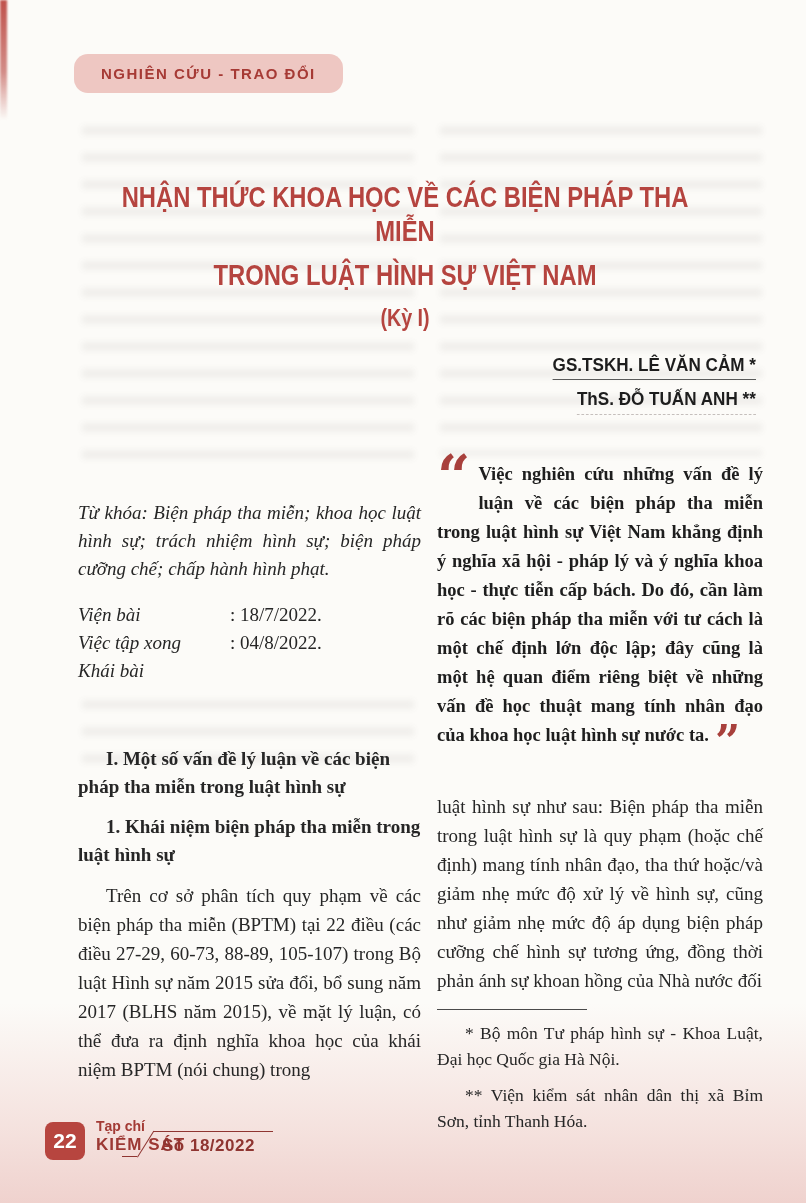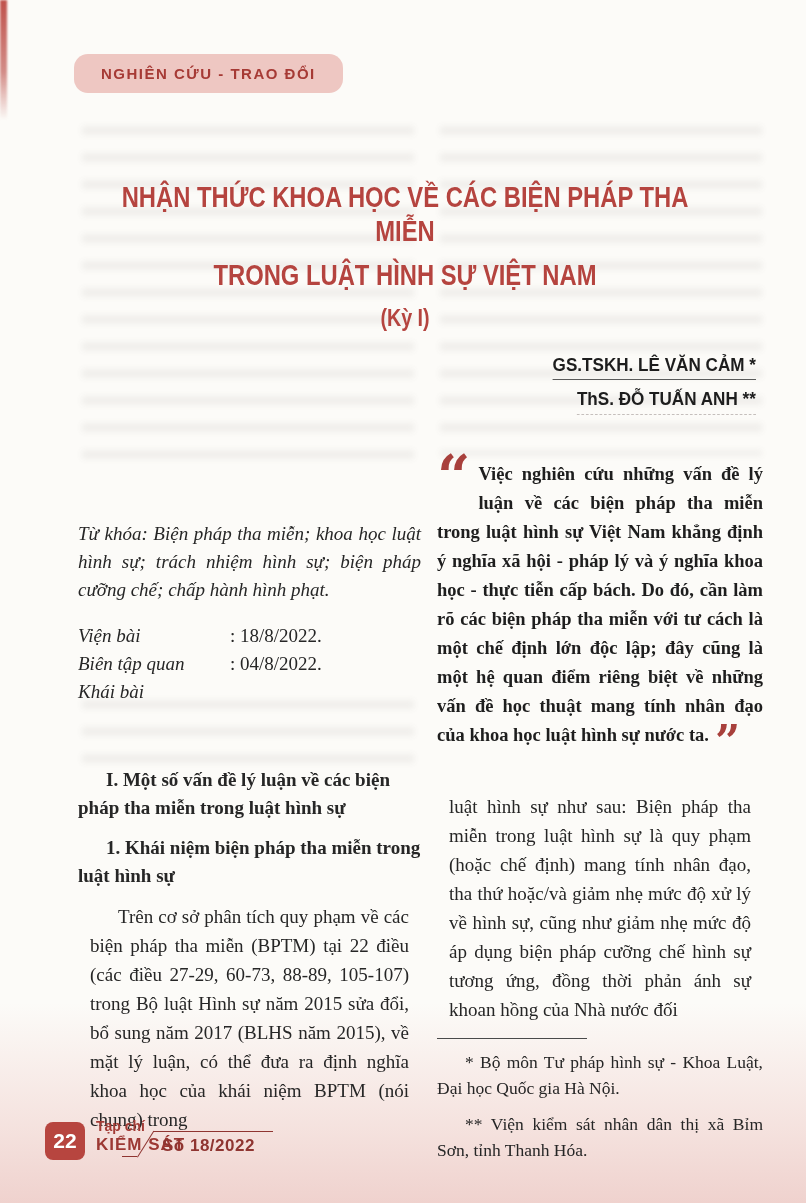--- a/index.html
+++ b/index.html
@@ -30,33 +30,33 @@
   .t3{font-size:24px;line-height:28px;margin-top:12px;}
   
   .authors{position:absolute;right:50px;top:354px;text-align:right;
     font-family:"Liberation Sans","DejaVu Sans",sans-serif;font-weight:bold;
     font-size:19px;color:#1d1d1d;}
   .author{display:inline-block;transform:scaleX(0.9);transform-origin:right;}
   .a1{border-bottom:1.5px solid #5a5a5a;padding-bottom:3px;}
   .a2{margin-top:8px;border-bottom:1.5px dashed #c2bcb8;padding-bottom:4px;}
   .authors .row{text-align:right;}
   
-  .col-left{position:absolute;left:78px;top:520px;width:343px;}
+  .col-left{position:absolute;left:78px;top:499px;width:343px;}
   .col-right{position:absolute;left:437px;top:460px;width:326px;}
   
   .keywords{margin:0;font-style:italic;font-size:19px;line-height:28px;text-align:justify;}
   .dates{margin-top:18px;font-size:19px;line-height:28px;}
   .date-row{display:flex;}
   .dlabel{flex:0 0 152px;font-style:italic;}
   .dvalue{flex:1;}
   
   .h-bold{margin:0;font-weight:bold;font-size:19px;line-height:28px;text-indent:28px;text-align:left;}
   .h1m{margin-top:60px;}
   .h2m{margin-top:12px;}
-  .para{margin:12px;font-size:19px;line-height:29px;text-align:justify;}
+  .para{margin:0;font-size:19px;line-height:29px;text-align:justify;}
   .para-left{margin-top:12px;text-indent:28px;}
   
   .abstract{font-weight:bold;font-size:18.5px;line-height:29px;text-align:justify;color:#1e1e1e;}
   .oq{float:left;font-size:58px;line-height:34px;color:#a8403c;margin-right:8px;
     font-family:"DejaVu Serif",serif;}
   .cq{font-size:44px;line-height:10px;color:#a8403c;vertical-align:-16px;
     font-family:"DejaVu Serif",serif;padding-left:6px;}
   .body-right{margin-top:42px;}
   
   .fnrule{margin-top:14px;width:150px;border-top:1.2px solid #4a4a4a;}
@@ -102,24 +102,24 @@
     <div class="row"><span class="author a1">GS.TSKH. LÊ VĂN CẢM *</span></div>
     <div class="row"><span class="author a2">ThS. ĐỖ TUẤN ANH **</span></div>
   </div>
 
   <div class="col-left">
     <p class="keywords">Từ khóa: Biện pháp tha miễn; khoa học luật hình sự; trách nhiệm hình sự; biện pháp cưỡng chế; chấp hành hình phạt.</p>
 
     <div class="dates">
       <div class="date-row">
         <span class="dlabel">Viện bài</span>
-        <span class="dvalue">: 18/8/2022.</span>
+        <span class="dvalue">: 18/7/2022.</span>
       </div>
       <div class="date-row">
-        <span class="dlabel">Biên tập quan</span>
+        <span class="dlabel">Việc tập xong</span>
         <span class="dvalue">: 04/8/2022.</span>
       </div>
       <div class="date-row">
         <span class="dlabel">Khái bài</span>
       </div>
     </div>
 
     <p class="h-bold h1m">I. Một số vấn đề lý luận về các biện pháp tha miễn trong luật hình sự</p>
     <p class="h-bold h2m">1. Khái niệm biện pháp tha miễn trong luật hình sự</p>
     <p class="para para-left">Trên cơ sở phân tích quy phạm về các biện pháp tha miễn (BPTM) tại 22 điều (các điều 27-29, 60-73, 88-89, 105-107) trong Bộ luật Hình sự năm 2015 sửa đổi, bổ sung năm 2017 (BLHS năm 2015), về mặt lý luận, có thể đưa ra định nghĩa khoa học của khái niệm BPTM (nói chung) trong</p>

